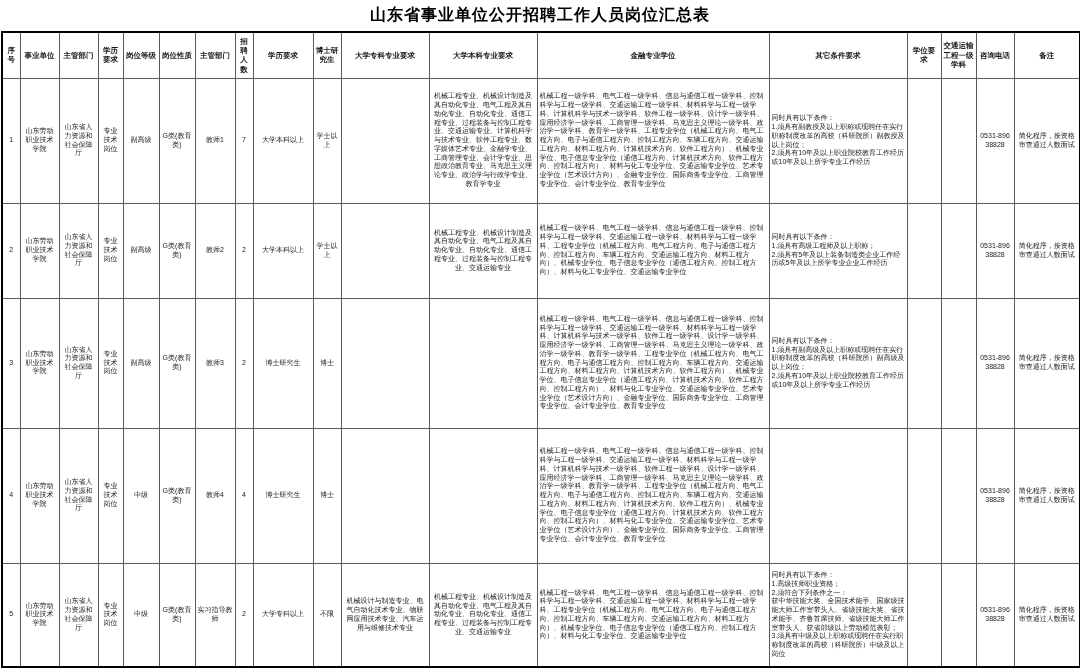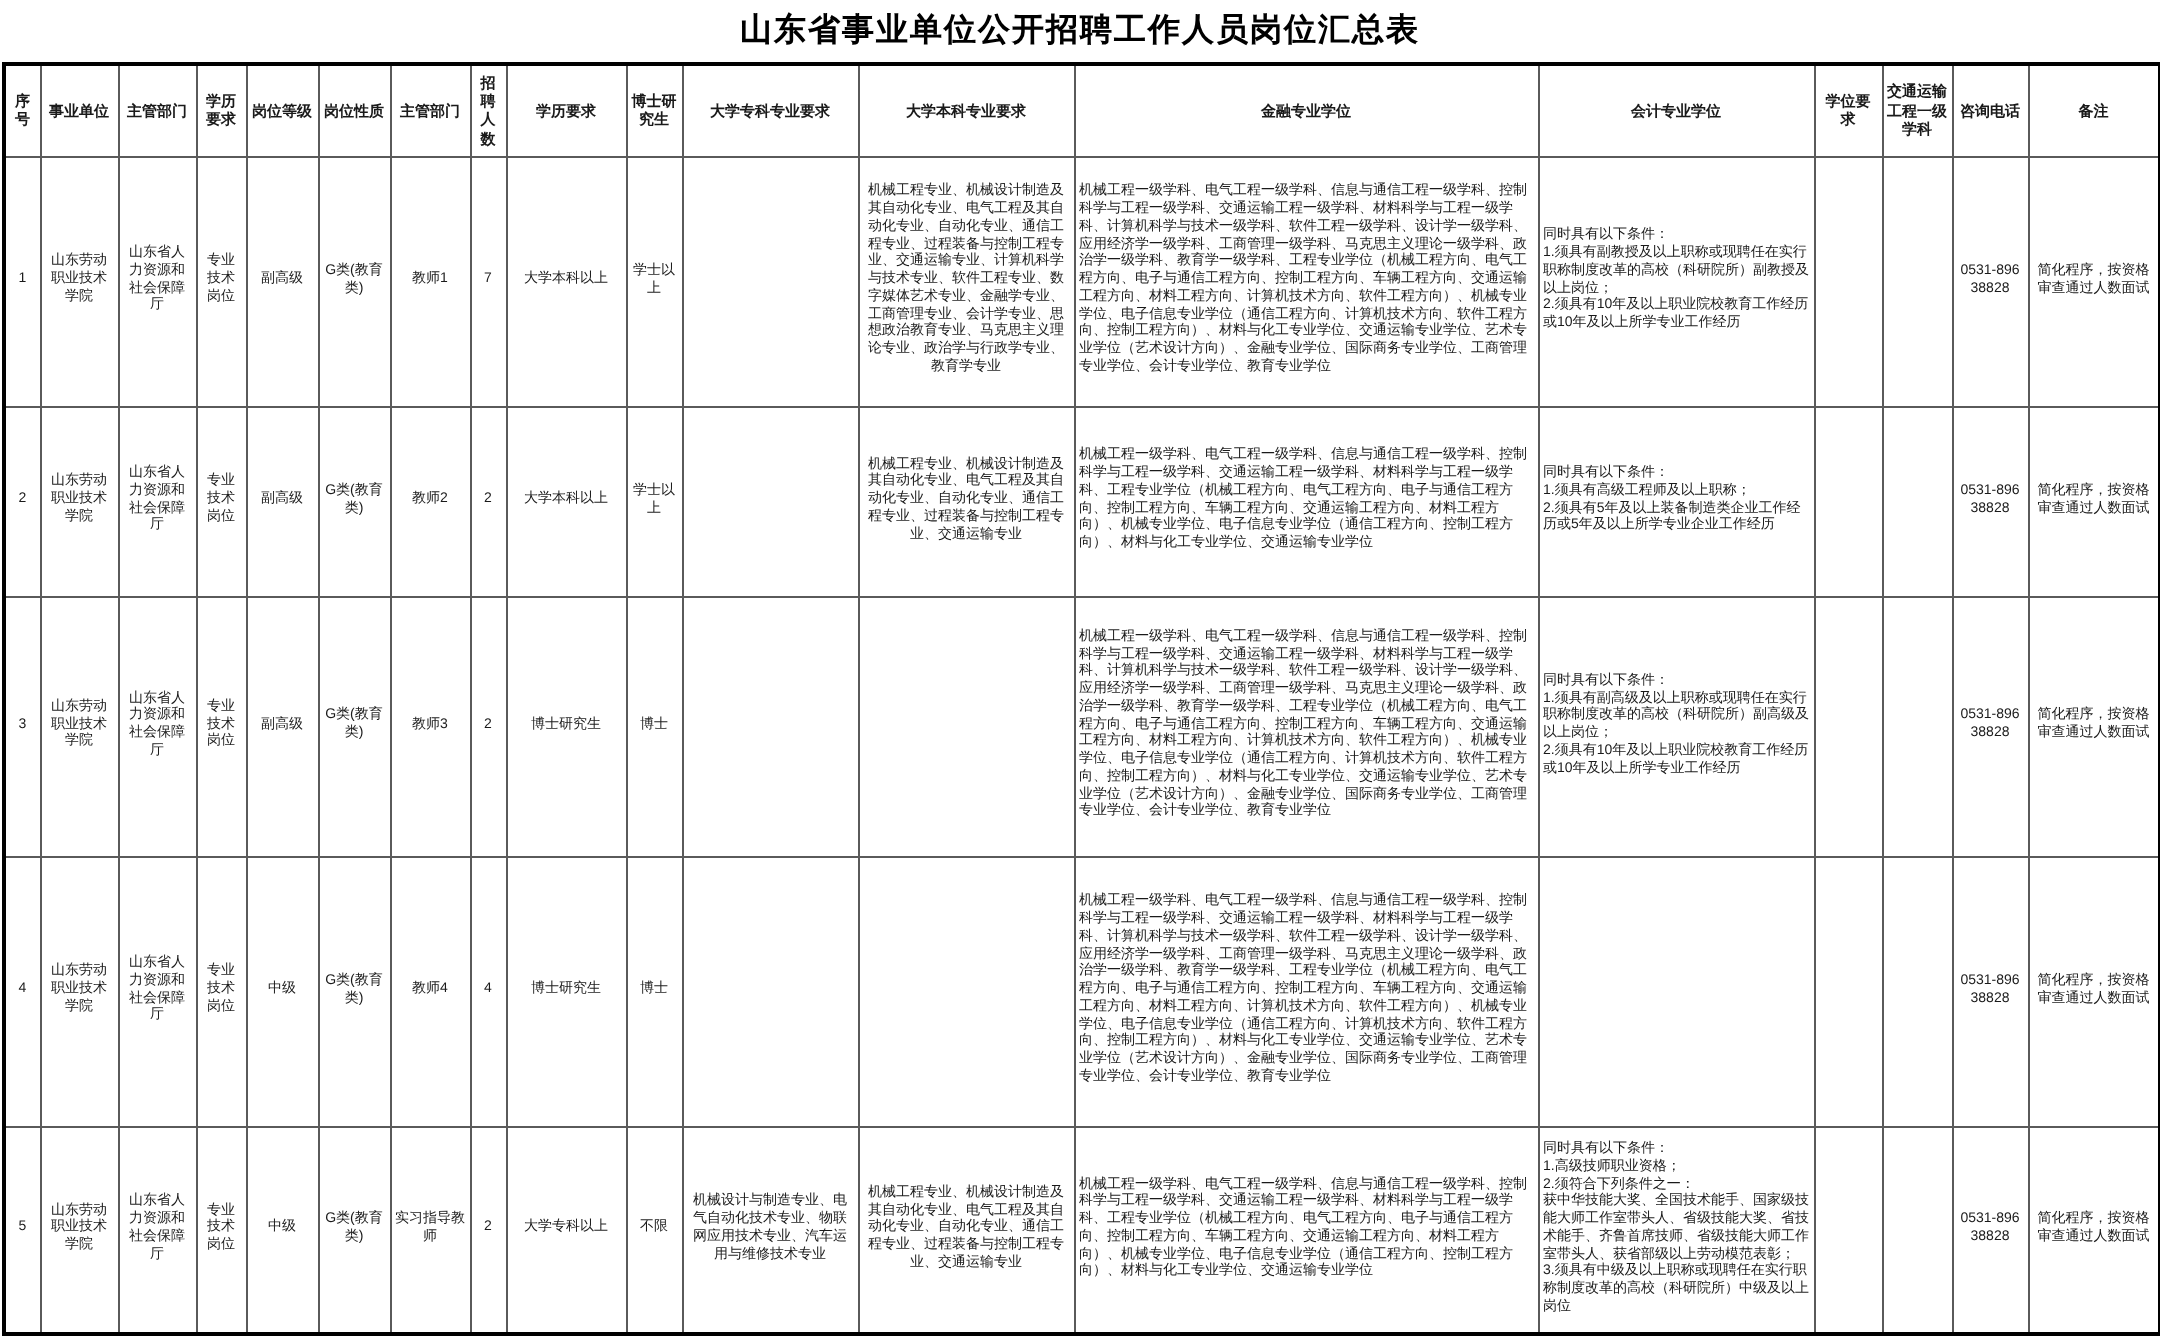--- a/index.html
+++ b/index.html
@@ -73,21 +73,21 @@
           <th>学历要求</th>
           <th>岗位等级</th>
           <th>岗位性质</th>
           <th>主管部门</th>
           <th>招聘人数</th>
           <th>学历要求</th>
           <th>博士研究生</th>
           <th>大学专科专业要求</th>
           <th>大学本科专业要求</th>
           <th>金融专业学位</th>
-          <th>会计专业学位</th>
+          <th>其它条件要求</th>
           <th>学位要求</th>
           <th>交通运输工程一级学科</th>
           <th>咨询电话</th>
           <th>备注</th>
         </tr>
     </thead>
     <tbody>
         <tr>
           <td>1</td>
           <td>山东劳动职业技术学院</td>

